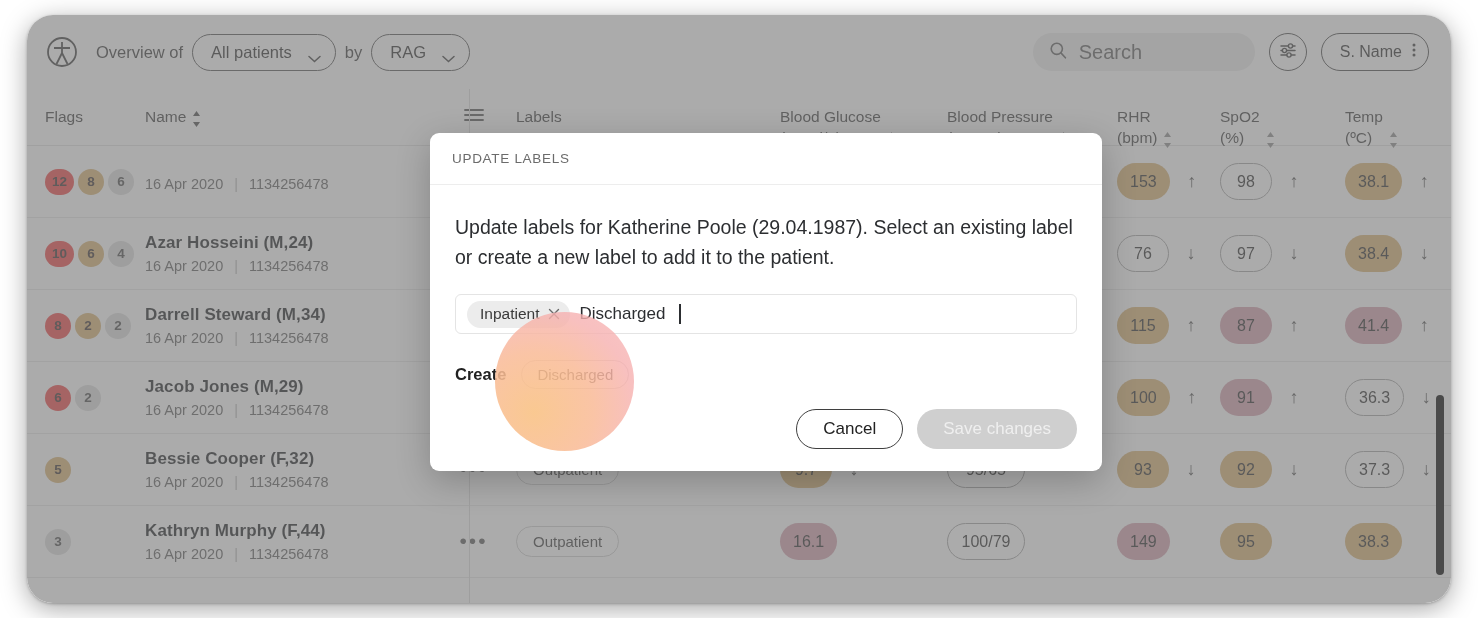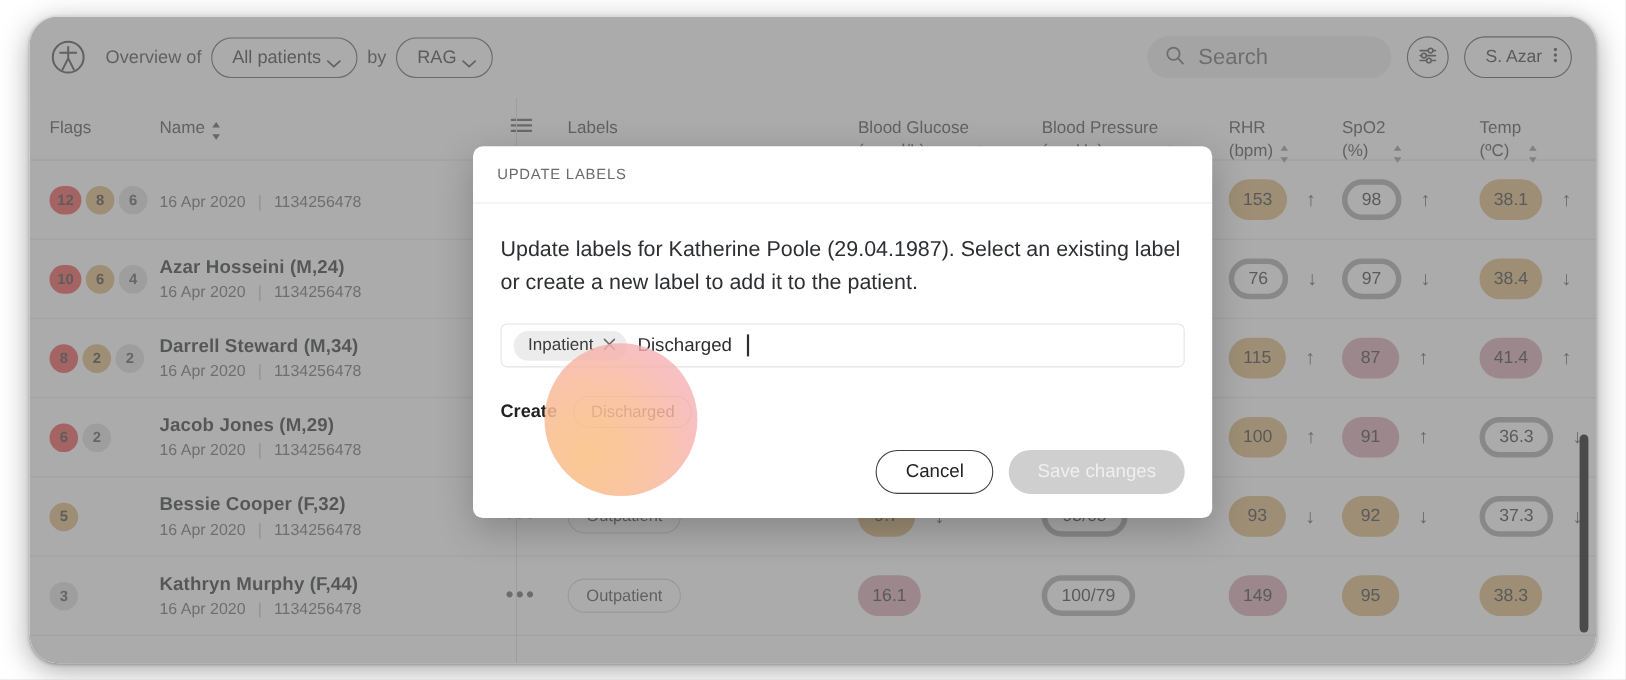--- a/index.html
+++ b/index.html
@@ -32,21 +32,21 @@
   #app-header {
     position: absolute; left: 0; top: 0;
     width: 100%; height: 74px;
     background: #ffffff;
     display: flex; align-items: center;
     padding: 0 22px 0 17px;
   }
   #logo-icon { width: 36px; height: 36px; flex: 0 0 36px; margin-right: 16px; }
   .hdr-text { font-size: 16.5px; color: #3c3c3c; }
   .pill-select {
-    display: inline-flex; align-items: center; gap: 5px;
+    display: inline-flex; align-items: center; gap: 16px;
     height: 37px; padding: 0 14px 0 18px;
     border: 1px solid #545454; border-radius: 19px;
     font-size: 16.5px; color: #2e2e2e;
     background: transparent; cursor: pointer;
     margin: 0 9px;
   }
   .chev { width: 13px; height: 8px; flex: 0 0 13px; }
   #header-right { margin-left: auto; display: flex; align-items: center; gap: 14px; }
   #search-box {
     display: flex; align-items: center; gap: 12px;
@@ -132,21 +132,21 @@
     font-size: 15px; color: #3b3b3b;
   }
 
   
   .vital-cell { display: flex; align-items: center; gap: 16px; }
   .vital {
     display: inline-flex; align-items: center; justify-content: center;
     min-width: 52px; height: 37px; padding: 0 13px;
     border-radius: 19px; font-size: 16px; color: #2b2b2b;
   }
-  .vital.normal { border: 5px solid #a3a3a3; background: transparent; }
+  .vital.normal { border: 1px solid #a3a3a3; background: transparent; }
   .vital.warn   { background: #d9b272; }
   .vital.crit   { background: #d4a0ae; }
   .vital.wide   { min-width: 78px; }
   .trend { font-size: 18px; color: #4e4e4e; width: 12px; text-align: center; }
   .trend.blank { visibility: hidden; }
 
   
   #v-scrollbar {
     position: absolute; right: 7px; top: 380px;
     width: 8px; height: 180px; border-radius: 4px;
@@ -279,21 +279,21 @@
             <line x1="3" y1="10.5" x2="17" y2="10.5" stroke="#3d3d3d" stroke-width="1.5" stroke-linecap="round"></line>
             <line x1="3" y1="15" x2="17" y2="15" stroke="#3d3d3d" stroke-width="1.5" stroke-linecap="round"></line>
             <circle cx="12.5" cy="6" r="2.1" fill="#fff" stroke="#3d3d3d" stroke-width="1.4"></circle>
             <circle cx="6.5" cy="10.5" r="2.1" fill="#fff" stroke="#3d3d3d" stroke-width="1.4"></circle>
             <circle cx="11" cy="15" r="2.1" fill="#fff" stroke="#3d3d3d" stroke-width="1.4"></circle>
           </svg>
         </span>
       </div>
 
       <div id="user-chip">
-        <span>S. Azar</span>
+        <span>S. Name</span>
         <span>
           <svg viewBox="0 0 4 16" width="4" height="16">
             <circle cx="2" cy="3" r="1.5" fill="#3d3d3d"></circle>
             <circle cx="2" cy="8" r="1.5" fill="#3d3d3d"></circle>
             <circle cx="2" cy="13" r="1.5" fill="#3d3d3d"></circle>
           </svg>
         </span>
       </div>
     </div>
   </div>

